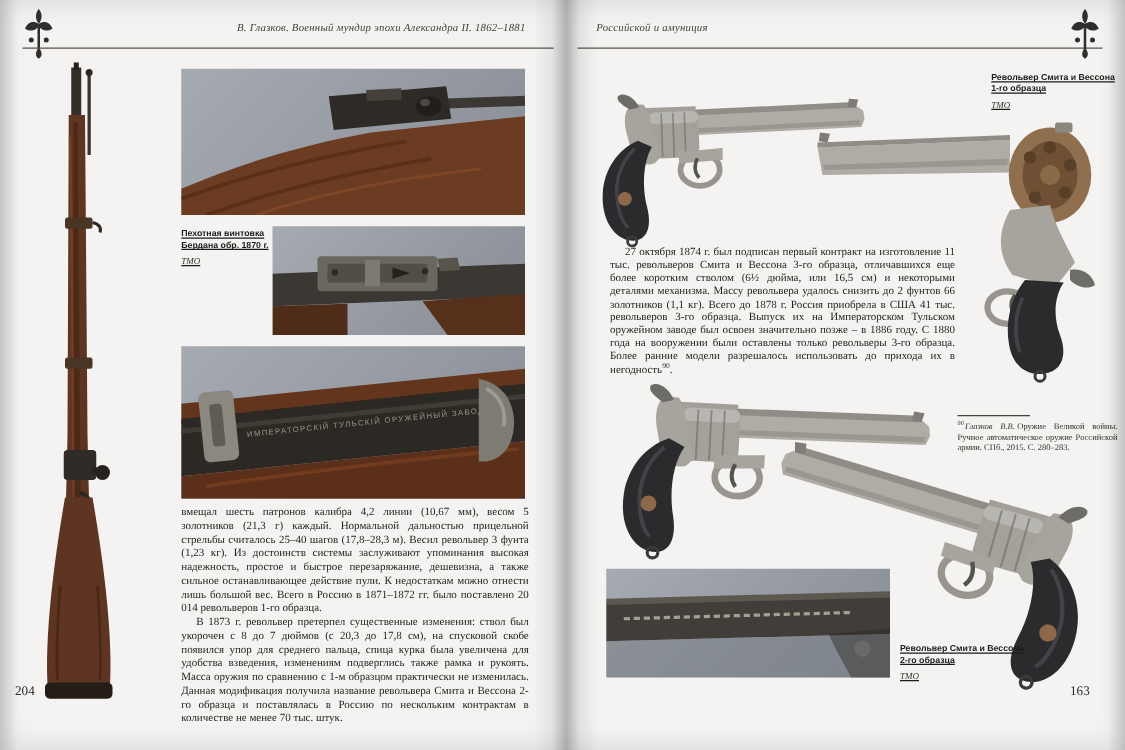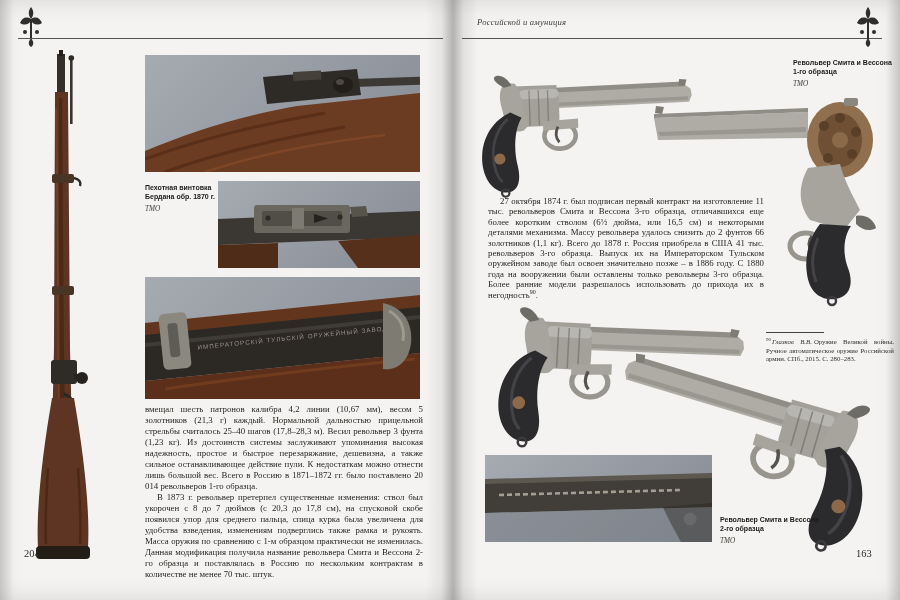--- a/index.html
+++ b/index.html
@@ -23,21 +23,21 @@
   .edge.r { right:0; background:linear-gradient(to left, rgba(90,90,88,0.22), rgba(90,90,88,0)); }
 
   .running-head {
     font-style:italic; font-size:8.6px; color:#403e3b; letter-spacing:0.2px;
     white-space:nowrap;
   }
   .head-rule { height:1px; background:#55534f; }
 
   .caption {
     font-family:"Liberation Sans", sans-serif; font-weight:bold;
-    font-size:7px; line-height:9px; color:#1c1b19;
+    font-size:7px; line-height:9px; color:#1c1b19;text-decoration:underline;
   }
   .caption .credit {
     font-family:"Liberation Serif", serif; font-weight:normal; font-style:italic;
     font-size:7.2px; margin-top:4px; color:#3c3a37;
   }
 
   .bodytext {
     font-size:8.8px; line-height:11px; color:#211f1c; text-align:justify;
   }
   .bodytext p { margin:0; }
@@ -101,20 +101,21 @@
     <g fill="#2f2e2c">
       <path d="M12,1 C9,5 9,9 12,13 C15,9 15,5 12,1 Z"></path>
       <path d="M12,13 C7,10 3,12 1,17 C6,20 10,18 12,15 C14,18 18,20 23,17 C21,12 17,10 12,13 Z"></path>
       <rect x="11" y="15" width="2" height="18"></rect>
       <path d="M12,32 C9,36 9,39 12,41 C15,39 15,36 12,32 Z"></path>
       <circle cx="6" cy="26" r="2"></circle>
         <circle cx="18" cy="26" r="2"></circle>
     </g>
   </svg>
 
+  <div class="abs running-head" style="left:155px;top:17px;width:300px;text-align:center">В. Глазков. Военный мундир эпохи Александра II. 1862–1881</div>
   <div class="abs head-rule" style="left:18px;top:38px;width:425px"></div>
 
   <svg class="abs" style="left:12px;top:48px;width:112px;height:518px" viewBox="0 0 112 518">
 
     <rect x="58" y="10" width="2.6" height="66" fill="#3a342d"></rect>
     <circle cx="59.3" cy="10" r="2.8" fill="#2e2922"></circle>
 
     <rect x="45" y="6" width="8" height="60" fill="#342f29"></rect>
     <rect x="47" y="2" width="4" height="6" fill="#241f1a"></rect>
 
@@ -186,21 +187,21 @@
       <path d="M238,26 C258,30 268,46 266,66 C264,84 252,94 238,92 Z" fill="#7e7b73"></path>
       <path d="M244,34 C256,40 260,52 258,64" stroke="#9d9a92" stroke-width="3" fill="none"></path>
     </svg>
   </div>
 
   <div class="abs bodytext" style="left:145px;top:404px;width:278px">
     <p>вмещал шесть патронов калибра 4,2 линии (10,67 мм), весом 5 золотников (21,3 г) каждый. Нормальной дальностью прицельной стрельбы считалось 25–40 шагов (17,8–28,3 м). Весил револьвер 3 фунта (1,23 кг). Из достоинств системы заслуживают упоминания высокая надежность, простое и быстрое перезаряжание, дешевизна, а также сильное останавливающее действие пули. К недостаткам можно отнести лишь большой вес. Всего в Россию в 1871–1872 гг. было поставлено 20 014 револьверов 1-го образца.</p>
     <p class="ind">В 1873 г. револьвер претерпел существенные изменения: ствол был укорочен с 8 до 7 дюймов (с 20,3 до 17,8 см), на спусковой скобе появился упор для среднего пальца, спица курка была увеличена для удобства взведения, изменениям подверглись также рамка и рукоять. Масса оружия по сравнению с 1-м образцом практически не изменилась. Данная модификация получила название револьвера Смита и Вессона 2-го образца и поставлялась в Россию по нескольким контрактам в количестве не менее 70 тыс. штук.</p>
   </div>
 
-  <div class="abs pagenum" style="left:24px;top:548px">204</div>
+  <div class="abs pagenum" style="left:12px;top:548px">204</div>
 
   <div class="abs running-head" style="left:477px;top:17px">Российской и амуниция</div>
   <div class="abs head-rule" style="left:462px;top:38px;width:420px"></div>
 
   <svg class="abs" style="left:856px;top:6px;width:24px;height:42px" viewBox="0 0 24 42">
     <g fill="#2f2e2c">
       <path d="M12,1 C9,5 9,9 12,13 C15,9 15,5 12,1 Z"></path>
       <path d="M12,13 C7,10 3,12 1,17 C6,20 10,18 12,15 C14,18 18,20 23,17 C21,12 17,10 12,13 Z"></path>
       <rect x="11" y="15" width="2" height="18"></rect>
       <path d="M12,32 C9,36 9,39 12,41 C15,39 15,36 12,32 Z"></path>

